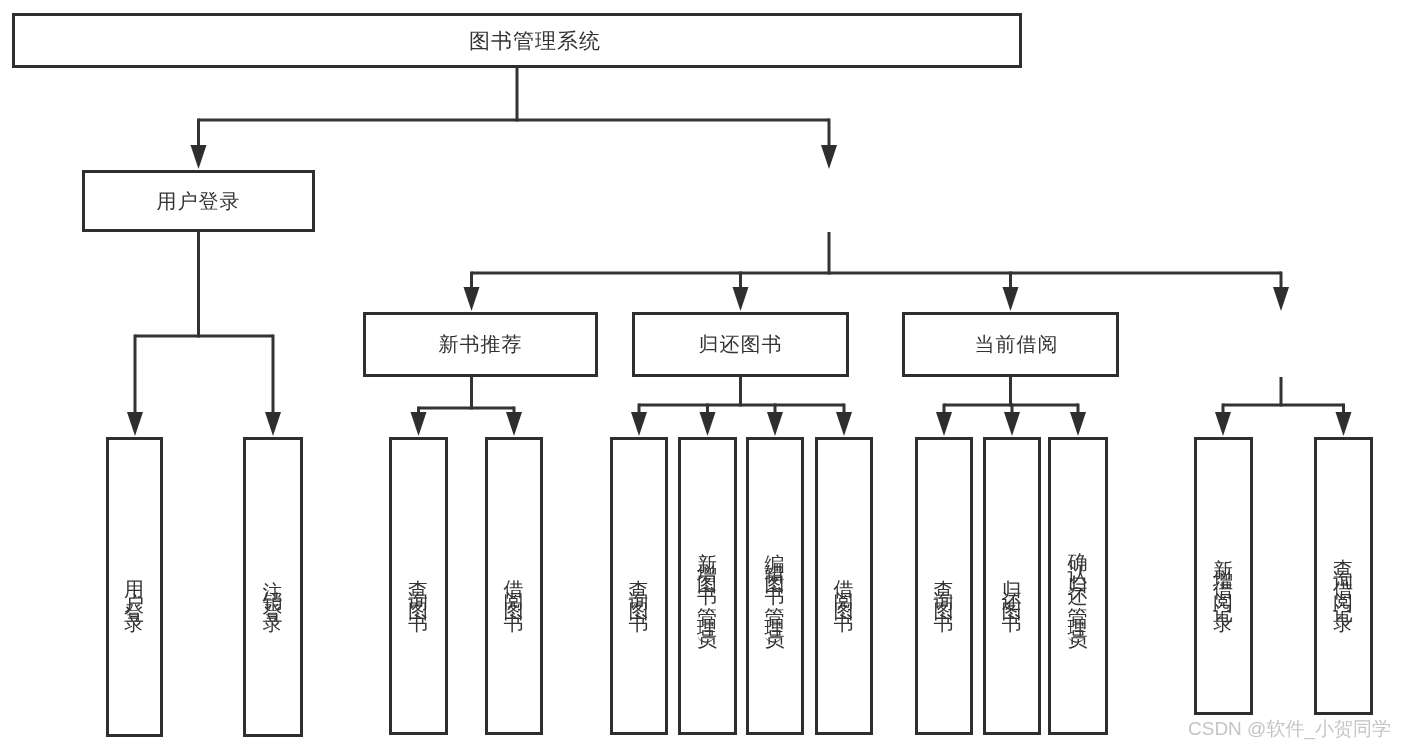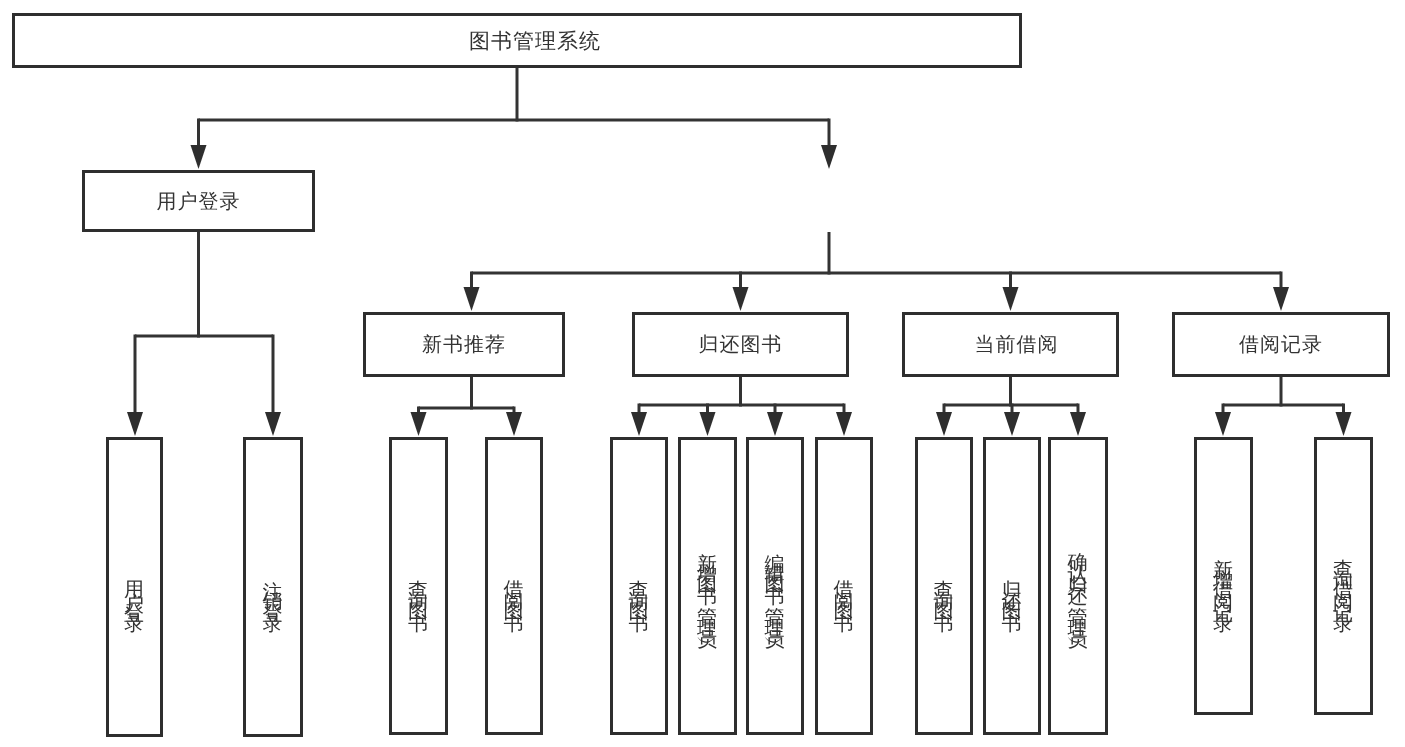--- a/index.html
+++ b/index.html
@@ -129,31 +129,28 @@
   </svg>
 
   <div class="hnode" style="left:12px; top:13px; width:1010px; height:55px; font-size:21px;padding-left:36px;">
     <span>图书管理系统</span>
   </div>
 
   <div class="hnode" style="left:82px; top:170px; width:233px; height:62px;">
     <span>用户登录</span>
   </div>
 
-  <div class="hnode" style="left:363px; top:312px; width:202px; height:65px;">
+  <div class="hnode" style="left:363px; top:312px; width:235px; height:65px;">
     <span>新书推荐</span>
   </div>
   <div class="hnode" style="left:632px; top:312px; width:217px; height:65px;">
     <span>归还图书</span>
   </div>
   <div class="hnode" style="left:902px; top:312px; width:217px; height:65px;padding-left:12px;">
     <span>当前借阅</span>
-  </div>
-  <div class="hnode" style="left:1172px; top:312px; width:218px; height:65px;">
-    <span>借阅记录</span>
   </div>
 
   <div class="vnode" style="left:106px; top:437px; width:57px; height:300px;">
     <span>用户登录</span>
   </div>
   <div class="vnode" style="left:243px; top:437px; width:60px; height:300px;">
     <span>注销登录</span>
   </div>
 
   <div class="vnode" style="left:389px; top:437px; width:59px; height:298px;">
@@ -186,14 +183,15 @@
     <span>确认归还（管理员）</span>
   </div>
 
   <div class="vnode" style="left:1194px; top:437px; width:59px; height:278px;">
     <span>新增借阅记录</span>
   </div>
   <div class="vnode" style="left:1314px; top:437px; width:59px; height:278px;">
     <span>查询借阅记录</span>
   </div>
 
+  <div id="watermark">CSDN @软件_小贺同学</div>
 
 </div>
 
 </body></html>

